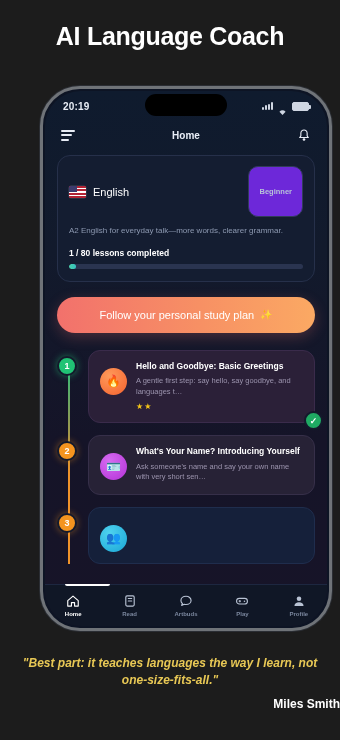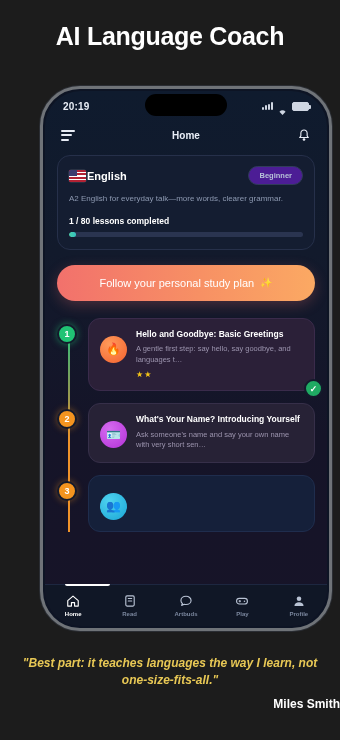--- a/index.html
+++ b/index.html
@@ -103,27 +103,27 @@
     box-shadow: 0 0 0 0.5px rgba(255,255,255,.18);
   }
   .flag .stripes {
     position: absolute; inset: 0;
     background: repeating-linear-gradient(180deg,#b22234 0 1.7px,#ffffff 1.7px 3.4px);
   }
   .flag .canton {
     position: absolute; left: 0; top: 0; width: 8px; height: 6.6px; background: #3c3b6e;
   }
   .lang-name {
-    color: #ffffff; font-size: 11px; font-weight: bold; margin-left: 1px;
+    color: #ffffff; font-size: 11px; font-weight: normal; margin-left: 7px;
   }
   .level-badge {
     margin-left: auto;
-    background: #4c1d95; border: 1px solid #313c5a;
+    background: #6d28d9; border: 1px solid #313c5a;
     color: #b7c2d8; font-size: 7.5px; font-weight: bold;
-    padding: 4px 10px; border-radius: 10px; text-align: center;
+    padding: 20px 10px; border-radius: 10px; text-align: center;
   }
   .lang-desc {
     margin-top: 8px; color: #8d99b1; font-size: 8px; line-height: 1.45;
   }
   .progress-label {
     margin-top: 11px; color: #ffffff; font-size: 8.5px; font-weight: bold;
   }
   .progress-track {
     margin-top: 6px; height: 5px; border-radius: 3px;
     background: #273busy;

